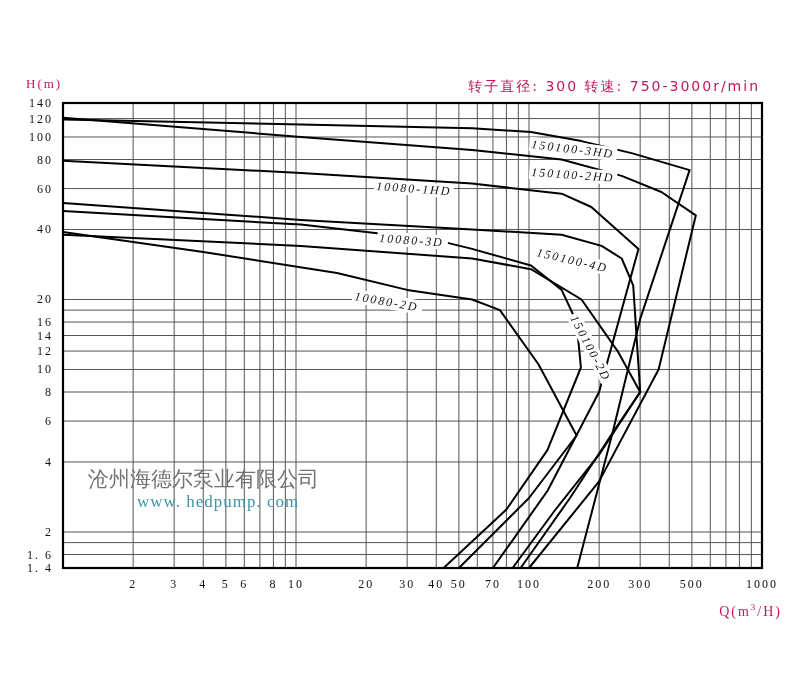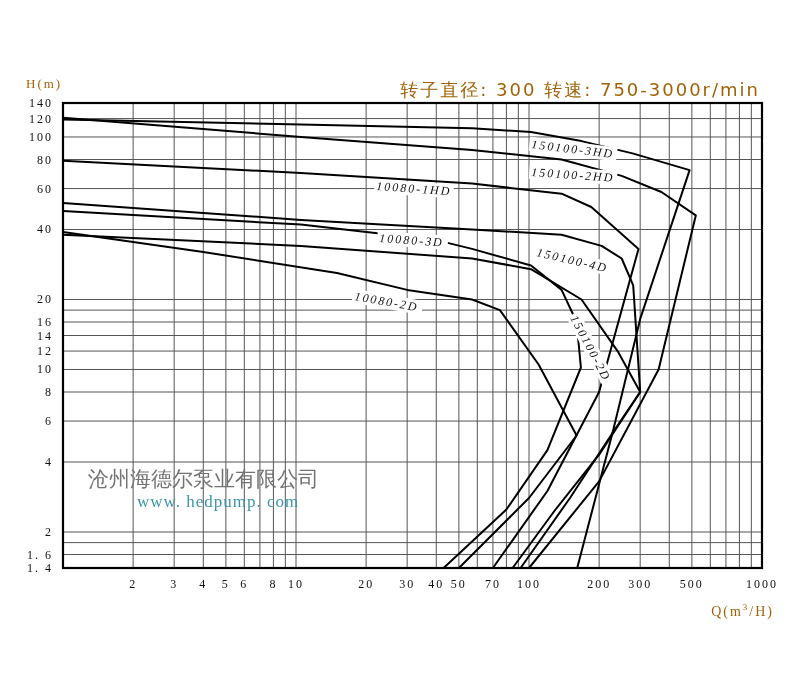--- a/index.html
+++ b/index.html
@@ -1,23 +1,23 @@
 <!DOCTYPE html>
 <html><head>
 <meta charset="utf-8">
 <style>
   html,body{margin:0;padding:0;background:#fff;}
   body{width:800px;height:696px;position:relative;overflow:hidden;font-family:"Liberation Serif","DejaVu Serif",serif;color:#111;}
   #chart{position:absolute;left:0;top:0;}
   .tick{font-family:"Liberation Serif","DejaVu Serif",serif;font-size:12px;fill:#111;letter-spacing:2px;}
   .lbl{font-family:"Liberation Serif","DejaVu Serif",serif;font-size:12px;fill:#111;letter-spacing:2px;font-style:italic;}
-  .hdr{position:absolute;font-size:13px;letter-spacing:2px;color:#a16207;}
+  .hdr{position:absolute;font-size:13px;letter-spacing:2px;color:#be185d;}
   #ylabel{left:26px;top:76px;}
-  #subtitle{right:40px;top:78px;font-family:"DejaVu Sans","Liberation Sans",sans-serif;font-size:18px;}
-  #xlabel{right:26px;top:602px;font-size:14px;}
+  #subtitle{right:40px;top:78px;font-family:"DejaVu Sans","Liberation Sans",sans-serif;font-size:14px;}
+  #xlabel{right:18px;top:602px;font-size:14px;}
   #xlabel sup{font-size:9px;}
   .wm1{position:absolute;left:88px;top:465px;font-family:"DejaVu Sans",sans-serif;font-size:21px;color:#737373;letter-spacing:0px;}
   .wm2{position:absolute;left:137px;top:492px;font-family:"Liberation Serif",serif;font-size:17px;color:#3d95aa;letter-spacing:1px;}
 </style>
 </head>
 <body>
 
 <div class="hdr" id="ylabel">H(m)</div>
 <div class="hdr" id="subtitle">转子直径: 300 转速: 750-3000r/min</div>
 <div class="hdr" id="xlabel"><span>Q(m</span><sup>3</sup><span>/H)</span></div>

